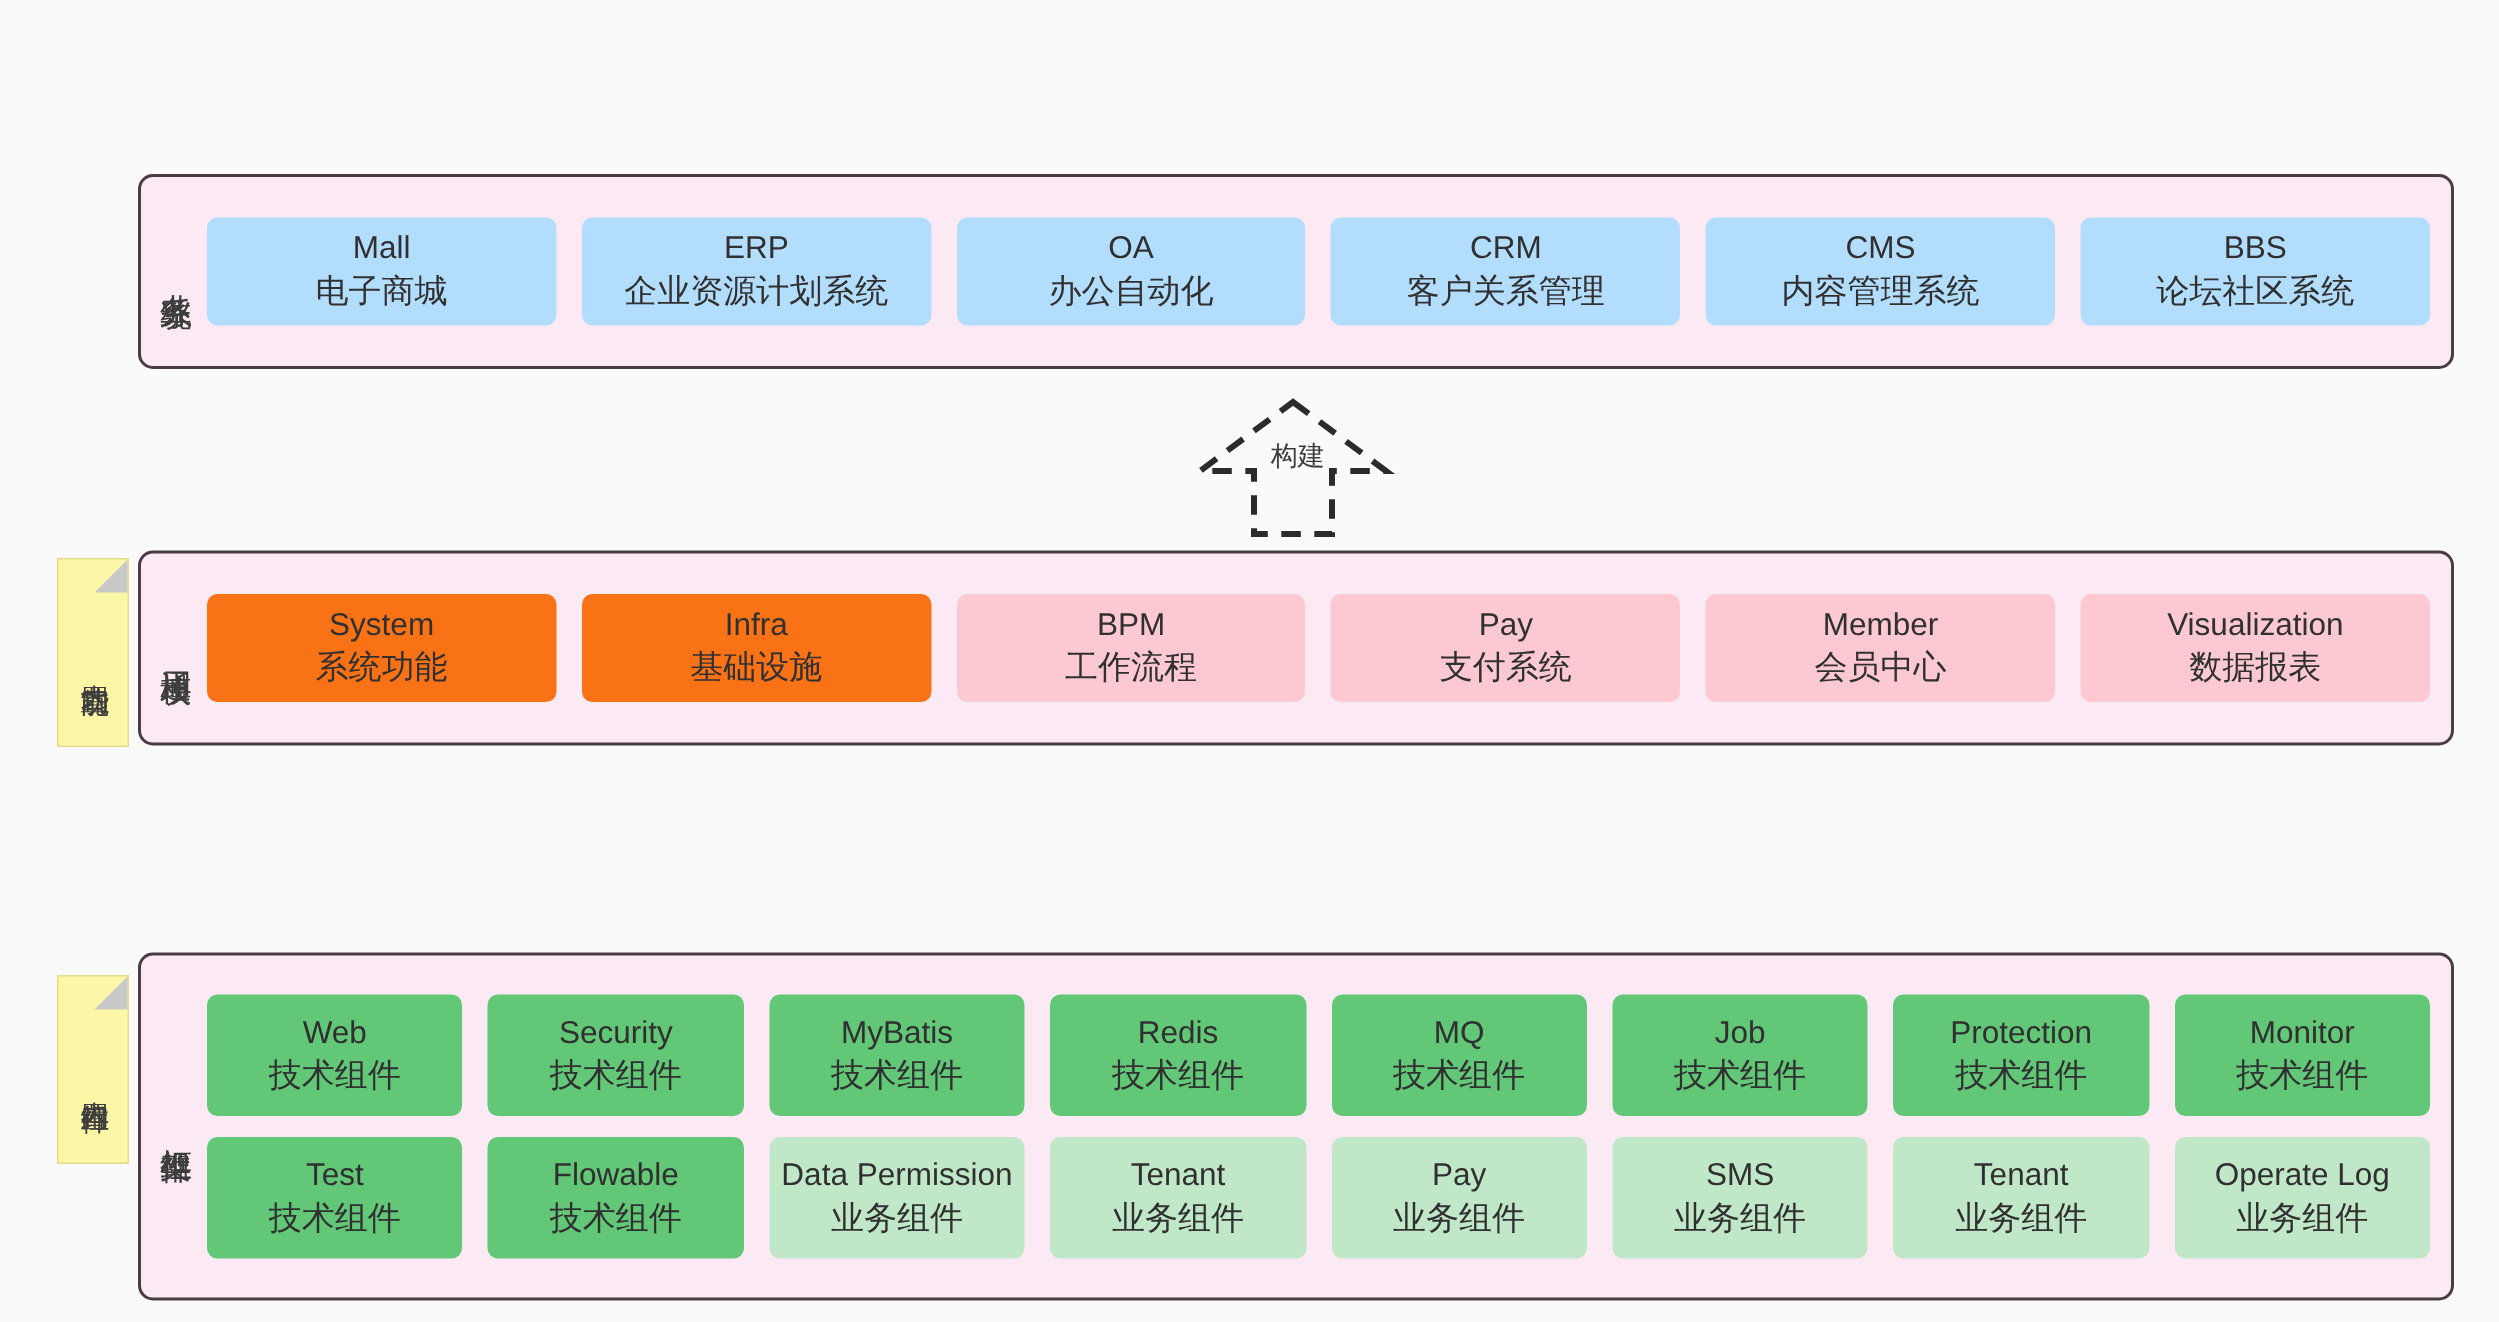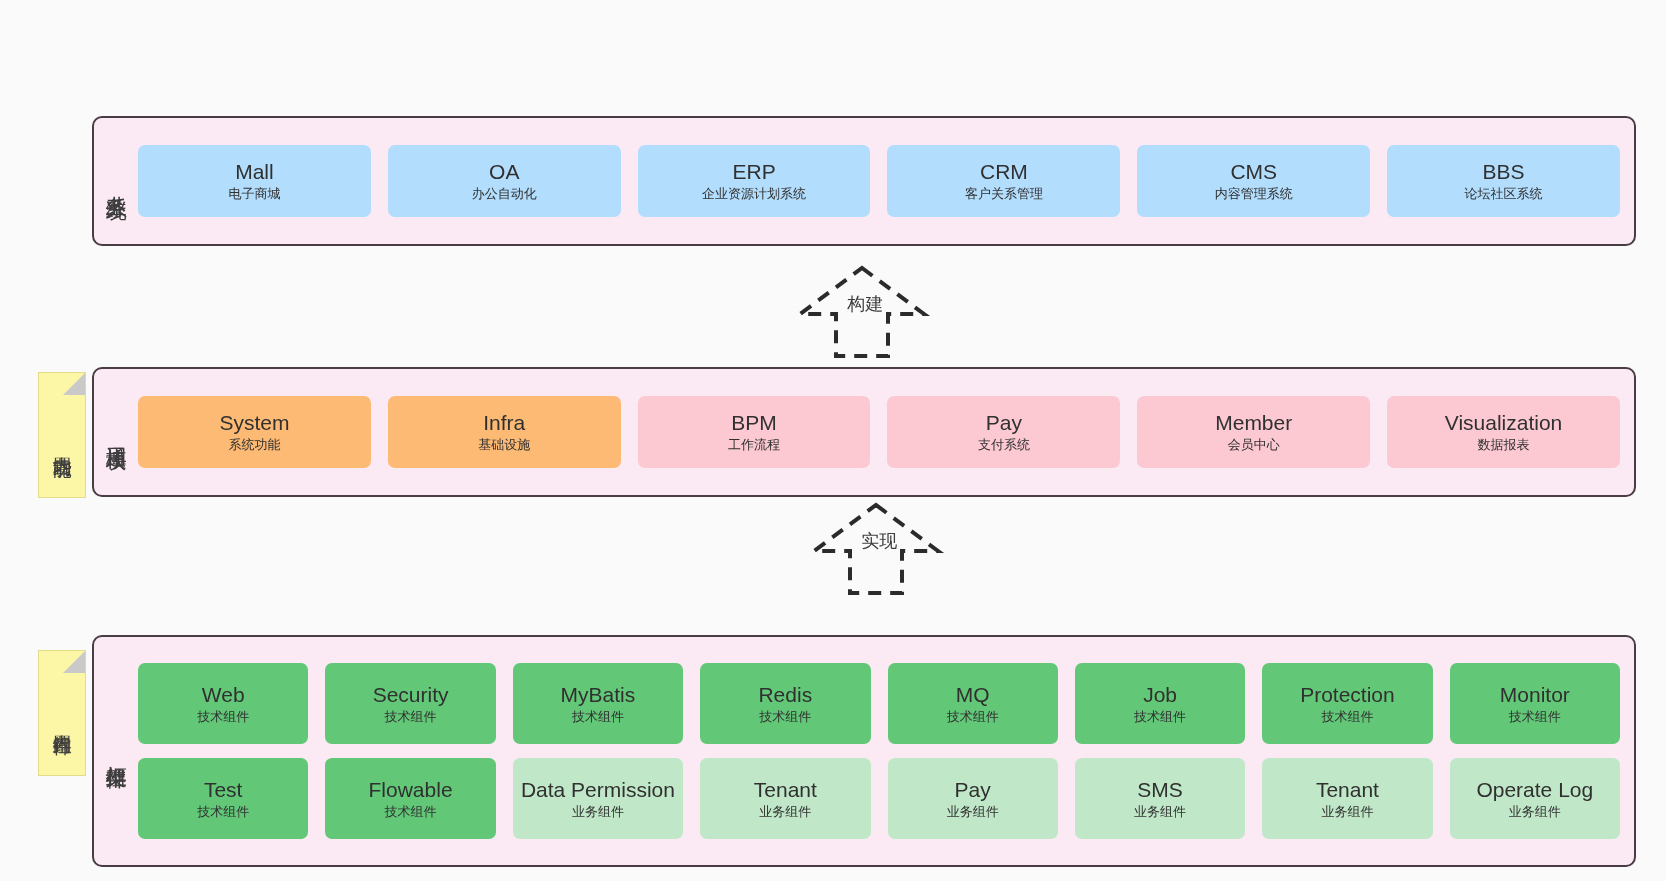--- a/index.html
+++ b/index.html
@@ -75,28 +75,28 @@
     text-align: center;
     line-height: 1.28;
     padding: 4px 6px;
   }
   .cell .en {
     font-size: 21px;
     color: #303030;
     white-space: nowrap;
   }
   .cell .cn {
-    font-size: 13px;
+    font-size: 22px;
     color: #303030;
     white-space: nowrap;
   }
   .cell.wrap .en { white-space: normal; }
 
   .c-blue      { background: #b3ddfc; }
-  .c-red       { background: #fdba74; }
+  .c-red       { background: #f97316; }
   .c-pink      { background: #fcc9d3; }
   .c-green     { background: #62c878; }
   .c-greenlite { background: #c0e8c8; }
 
   
   #layer-business {
     left: 92px;  top: 116px;  width: 1544px; height: 130px;
   }
   #layer-business .cell { height: 72px; }
 
@@ -165,26 +165,26 @@
 
   <div class="layer" id="layer-business">
     <div class="layer-title">业务系统</div>
     <div class="layer-body">
       <div class="row">
         <div class="cell c-blue">
           <span class="en">Mall</span>
           <span class="cn">电子商城</span>
         </div>
         <div class="cell c-blue">
+          <span class="en">ERP</span>
+          <span class="cn">企业资源计划系统</span>
+        </div>
+        <div class="cell c-blue">
           <span class="en">OA</span>
           <span class="cn">办公自动化</span>
-        </div>
-        <div class="cell c-blue">
-          <span class="en">ERP</span>
-          <span class="cn">企业资源计划系统</span>
         </div>
         <div class="cell c-blue">
           <span class="en">CRM</span>
           <span class="cn">客户关系管理</span>
         </div>
         <div class="cell c-blue">
           <span class="en">CMS</span>
           <span class="cn">内容管理系统</span>
         </div>
         <div class="cell c-blue">
@@ -231,26 +231,20 @@
           <span class="cn">会员中心</span>
         </div>
         <div class="cell c-pink">
           <span class="en">Visualization</span>
           <span class="cn">数据报表</span>
         </div>
       </div>
     </div>
   </div>
 
-  <div class="arrow" id="arrow-implement">
-    <svg width="160" height="92" viewBox="0 0 160 92">
-      <path d="M80 2 L142 48 L106 48 L106 90 L54 90 L54 48 L18 48 Z" fill="none" stroke="#2b2b2b" stroke-width="4" stroke-dasharray="13 9" stroke-linejoin="miter"></path>
-    </svg>
-    <span class="arrow-label">实现</span>
-  </div>
 
   <div class="note" id="note-builtin-component">
     <span>内置组件</span>
   </div>
 
   <div class="layer" id="layer-framework">
     <div class="layer-title">框架组件</div>
     <div class="layer-body">
 
       <div class="row">

